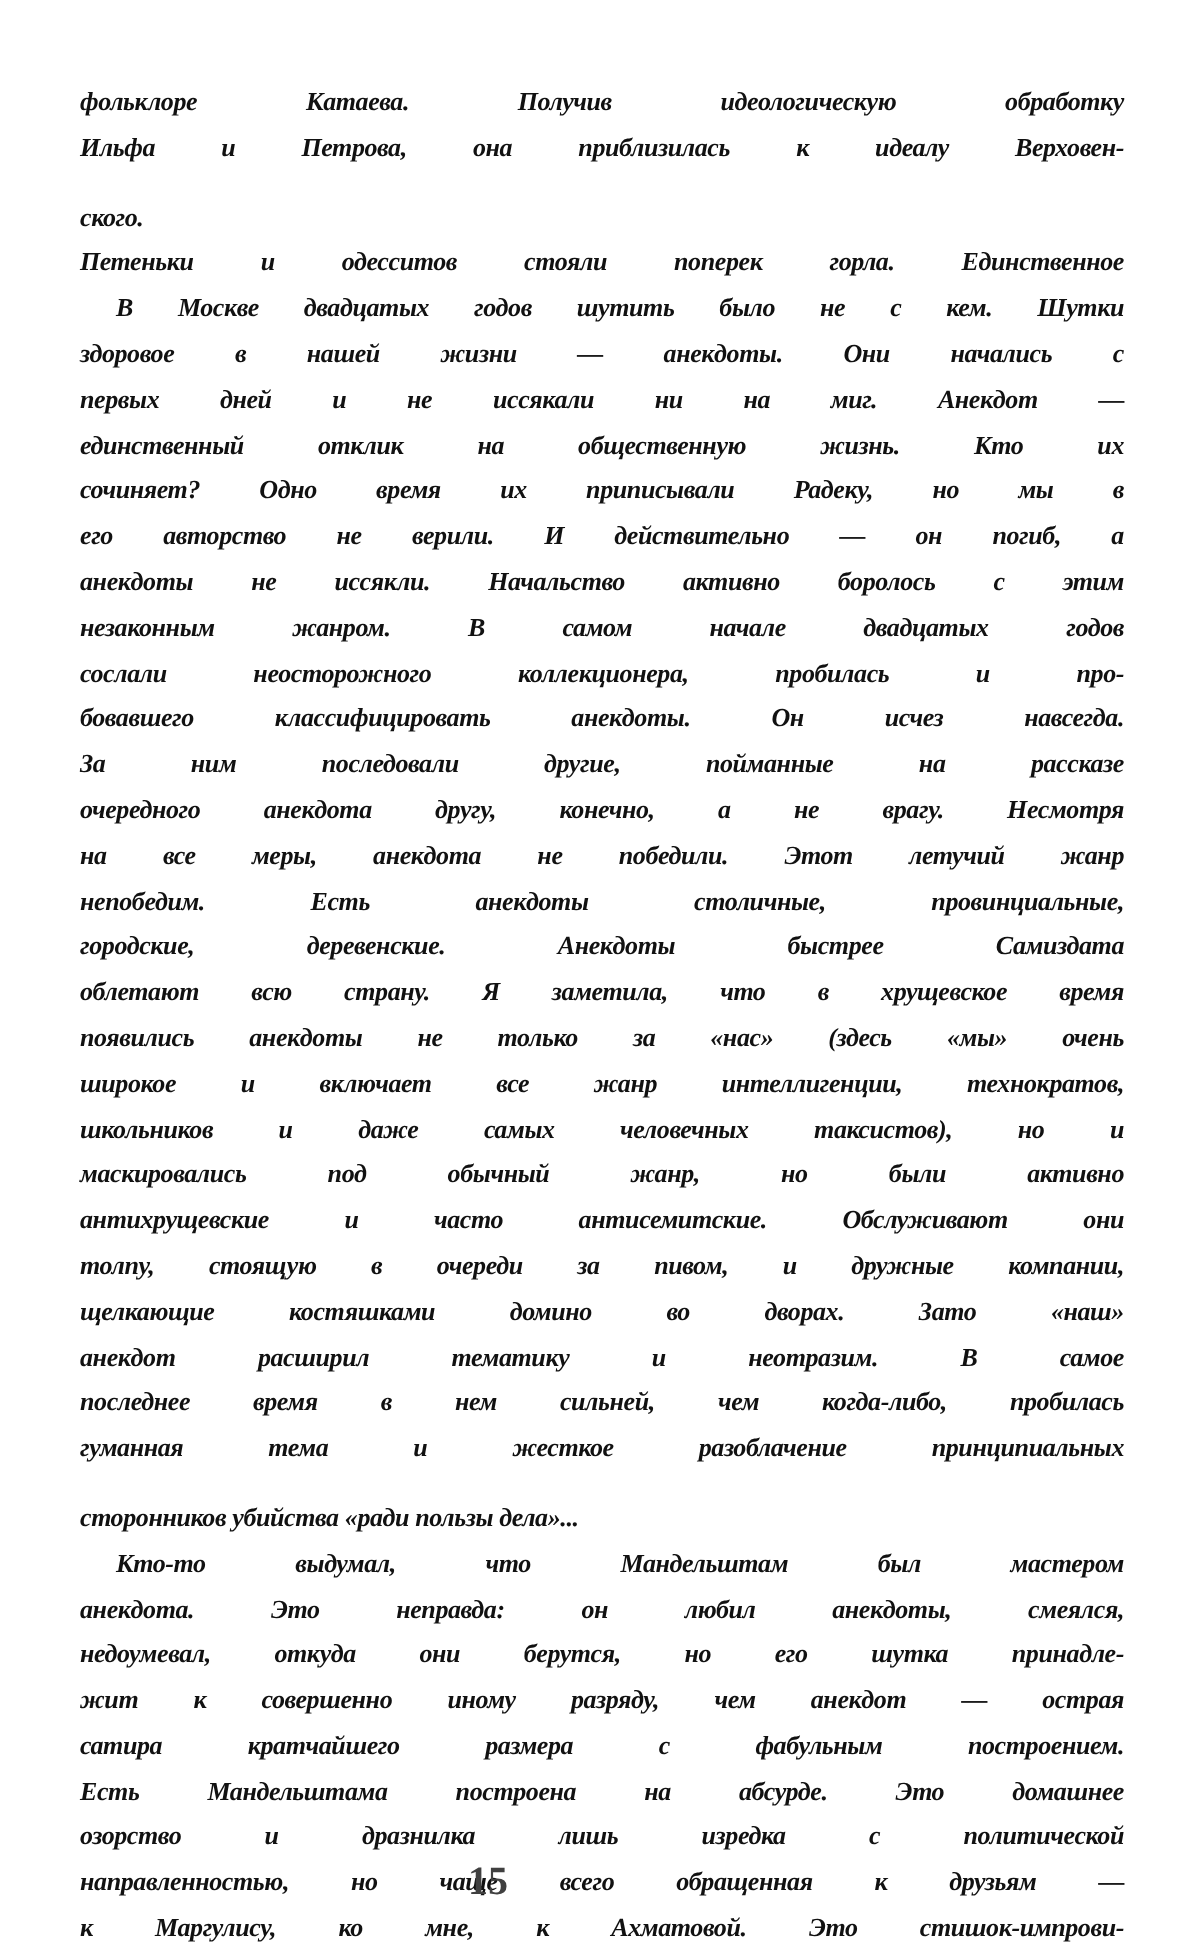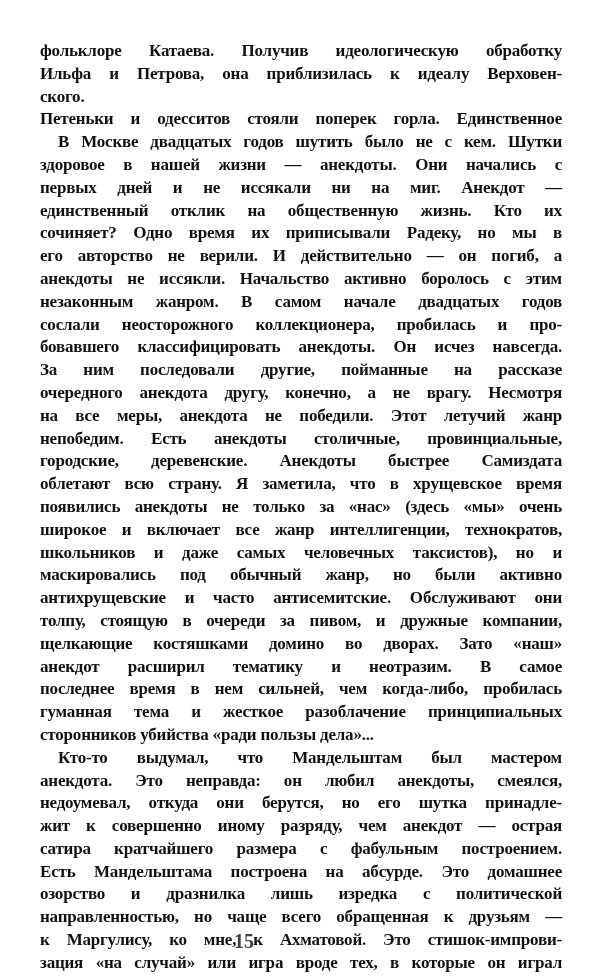--- a/index.html
+++ b/index.html
@@ -18,29 +18,31 @@
     position: absolute;
     left: 40px;
     top: 40px;
     width: 522px;
   }
   .line {
     display: block;
     height: 22.8px;
     line-height: 22.8px;
     font-family: "Liberation Serif", "DejaVu Serif", serif;
-    font-size: 17px;
+    font-size: 13px;
     font-weight: bold;
     white-space: nowrap;
     text-align: justify;
     text-align-last: justify;
     letter-spacing: -0.2px;
+    font-style: italic;
   }
   .line.last {
     text-align-last: left;
+    margin-top: 12px;
   }
   .line.indent {
     padding-left: 18px;
   }
   .page-number {
     position: absolute;
     left: 0;
     width: 488px;
     top: 930px;
     text-align: center;

